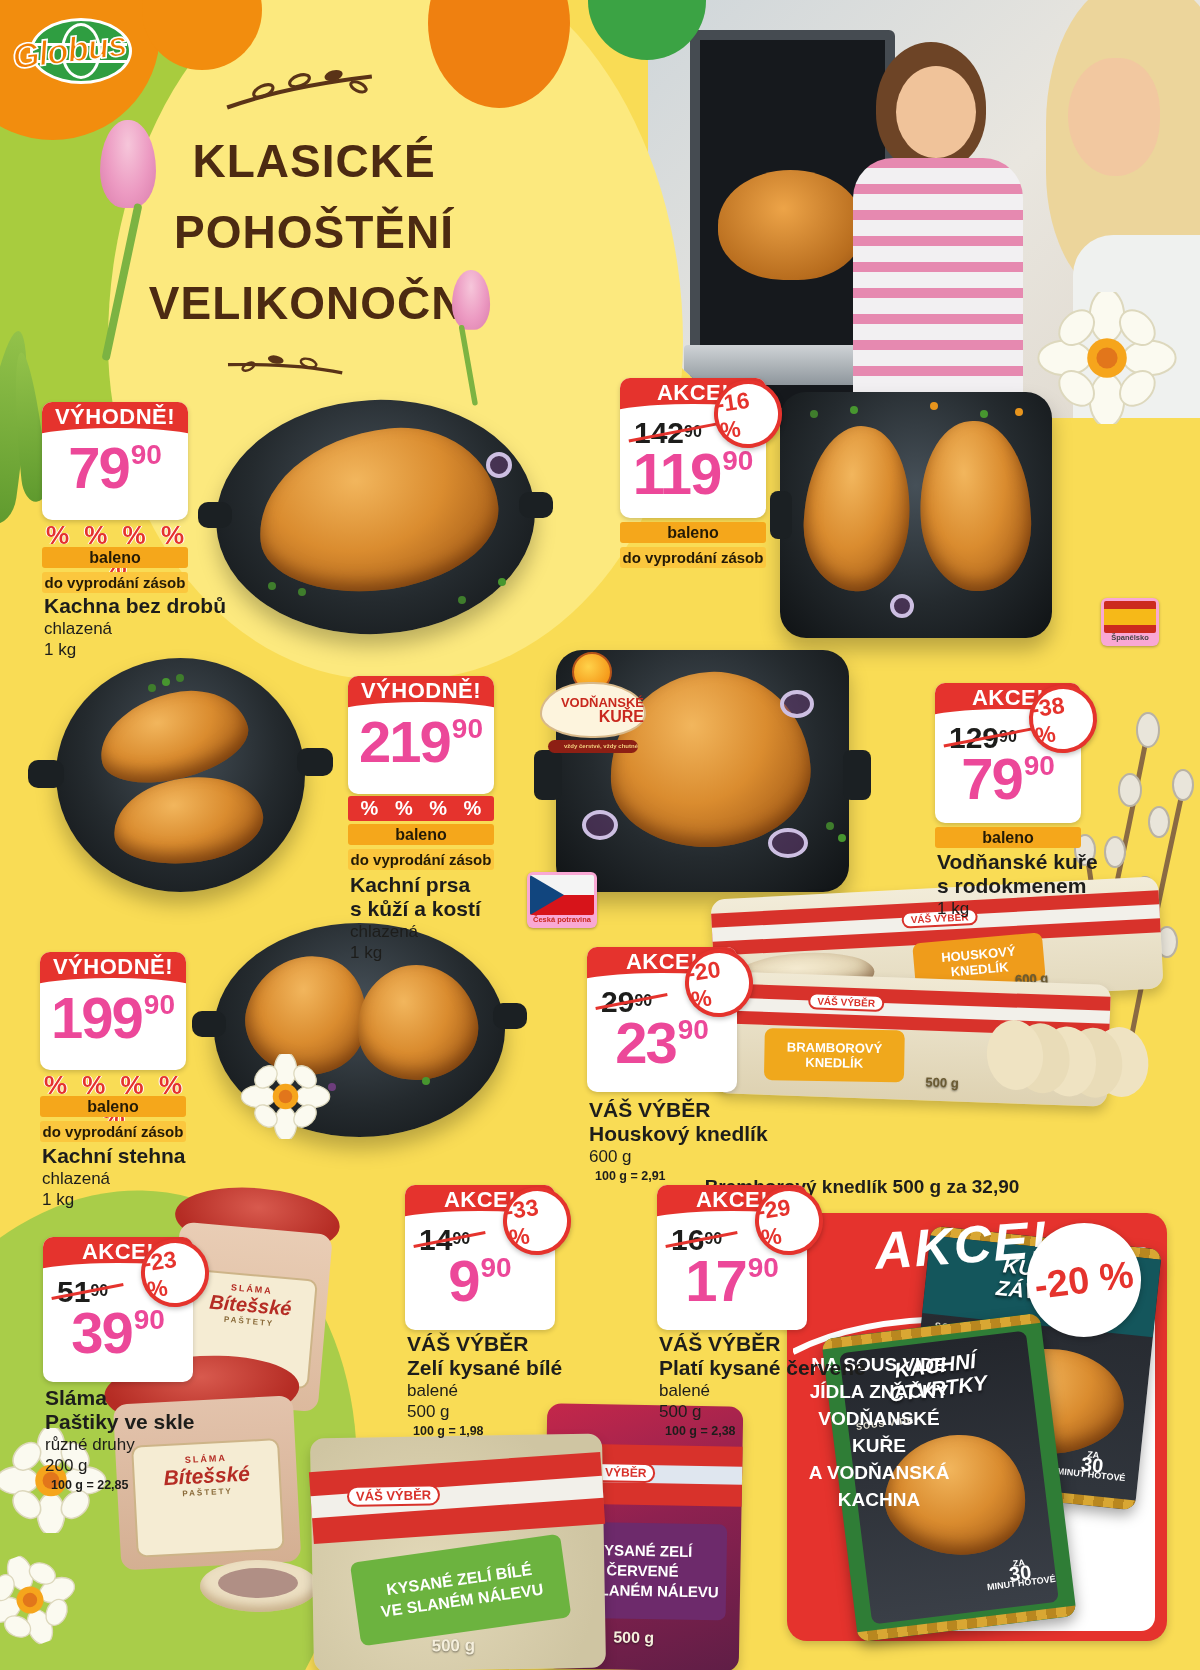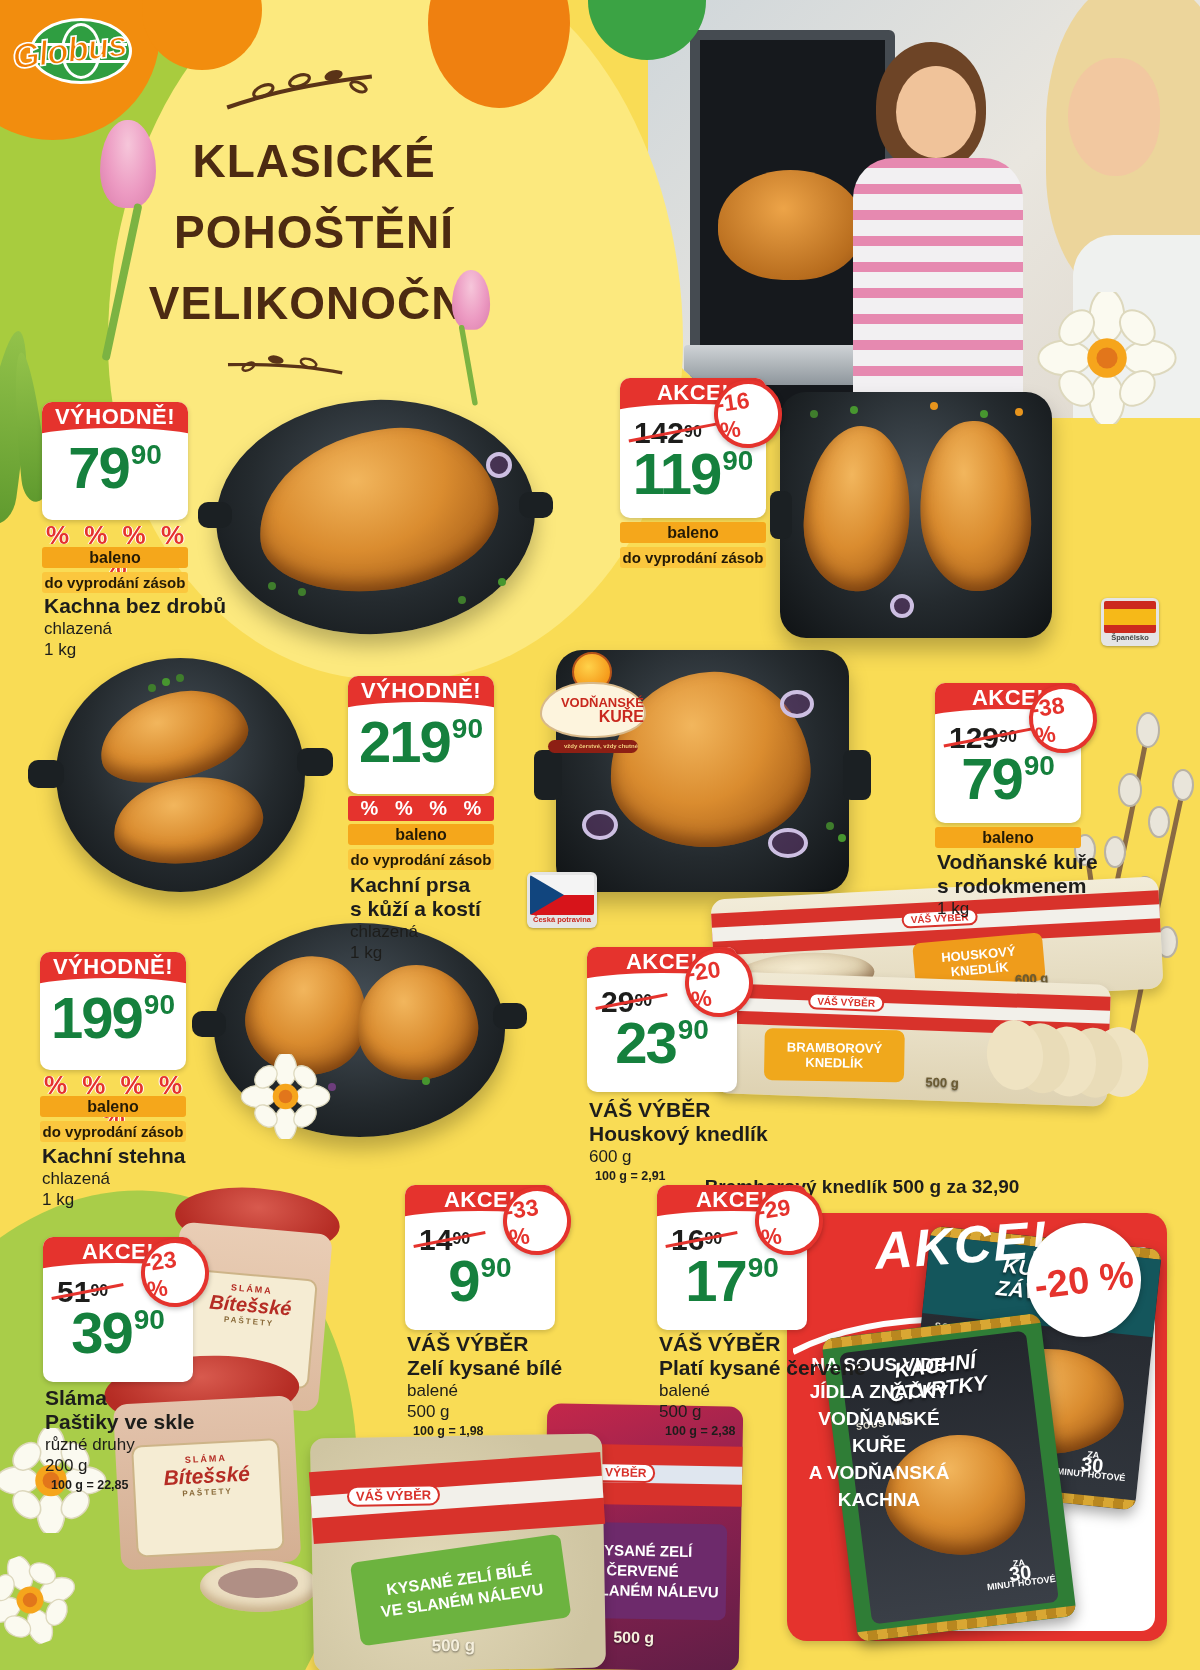--- a/index.html
+++ b/index.html
@@ -25,21 +25,21 @@
 
 .tulip{position:absolute;z-index:5}
 .bud{position:absolute;width:56px;height:88px;background:radial-gradient(ellipse at 50% 28%,#f6c6da 0%,#ec9ac2 55%,#da7cab 100%);border-radius:48% 48% 42% 42%/58% 58% 42% 42%}
 .stem{position:absolute;background:#7cb342;border-radius:4px}
 .leafshape{position:absolute;background:linear-gradient(#93c24a,#5f9a2e);border-radius:50% 50% 48% 48%/85% 85% 15% 15%}
 
 
 .card{position:absolute;background:#fff;border-radius:10px;box-shadow:0 2px 5px rgba(0,0,0,.18);z-index:8}
 .card-head{position:relative;height:34px;background:#e5332d;border-radius:10px 10px 0 0;overflow:hidden;color:#fff;font-weight:800;font-size:22px;text-align:center;letter-spacing:.5px;padding-top:2px}
 .card-head::after{content:"";position:absolute;left:-12%;width:124%;bottom:-18px;height:26px;background:#fff;border-radius:50%}
-.price{display:flex;justify-content:center;align-items:flex-start;color:#15803d;font-weight:800;margin-top:4px}
+.price{display:flex;justify-content:center;align-items:flex-start;color:#ec4899;font-weight:800;margin-top:4px}
 .price .pi{font-size:58px;line-height:56px;letter-spacing:-2px}
 .price .pd{font-size:28px;line-height:26px;margin:2px 0 0 2px}
 .old{position:relative;display:inline-block;margin:4px 0 0 14px;color:#1d1d1b;font-weight:800;z-index:1}
 .old .oi{font-size:30px}
 .old sup{font-size:16px;vertical-align:super}
 .old::after{content:"";position:absolute;left:-6px;right:-16px;top:15px;height:3px;background:#e5332d;transform:rotate(-11deg)}
 .akc .price{margin-top:-4px}
 .disc{position:absolute;right:-16px;top:2px;width:68px;height:68px;background:#fff;border:4px solid #e5332d;border-radius:50%;color:#e5332d;font-weight:800;font-size:23px;display:flex;align-items:center;justify-content:center;transform:rotate(-8deg);box-shadow:0 2px 5px rgba(0,0,0,.25);z-index:2}
 .band{position:absolute;height:21px;border-radius:3px;text-align:center;font-weight:700;font-size:16px;line-height:21px;color:#241a06;z-index:8}
 .b1{background:#f5a71b}
@@ -55,21 +55,21 @@
 
 .photo{position:absolute;z-index:4}
 .pan{position:absolute;background:radial-gradient(ellipse at 50% 38%,#465058 0%,#242a2e 55%,#0f1214 100%);border-radius:50%;box-shadow:0 12px 20px rgba(0,0,0,.25)}
 .pan.rect{border-radius:26px}
 .handle{position:absolute;background:#1b2023;border-radius:10px}
 .roast{position:absolute;background:radial-gradient(ellipse at 42% 30%,#f2b65d 0%,#da8c2f 45%,#a96019 80%,#8a4a12 100%);box-shadow:inset 0 -8px 16px rgba(80,35,5,.55)}
 .sprig{position:absolute;width:8px;height:8px;border-radius:50%;background:#3f7d2c}
 .onion{position:absolute;border:4px solid #cdbfe2;border-radius:50%;background:rgba(112,62,128,.45)}
 
 
-.flagbox{position:absolute;background:#e5e5e5;border-radius:6px;box-shadow:0 1px 3px rgba(0,0,0,.3);padding:3px;z-index:9;text-align:center}
+.flagbox{position:absolute;background:#f9a8d4;border-radius:6px;box-shadow:0 1px 3px rgba(0,0,0,.3);padding:3px;z-index:9;text-align:center}
 .flag{position:relative;width:100%;overflow:hidden;border-radius:2px}
 .flaglabel{font-size:7.5px;font-weight:700;line-height:10px}
 .vkure{position:absolute;z-index:9;text-align:right}
 .vkure .chick{position:absolute;left:32px;top:0;width:40px;height:40px;border-radius:50%;background:radial-gradient(circle at 40% 35%,#ffd24a,#f59a1a 70%,#e07714);border:2px solid #b5531a}
 .vkure .cloud{position:absolute;left:0;top:30px;width:106px;height:56px;background:#fdf4dd;border:2px solid #d8b98a;border-radius:48% 52% 50% 50%/60% 60% 45% 45%;display:flex;flex-direction:column;justify-content:center}
 .vkure .l1{color:#c8281e;font-weight:900;font-size:13px;line-height:13px}
 .vkure .l2{color:#c8281e;font-weight:900;font-size:16px;line-height:16px}
 .vkure .rib{position:absolute;left:8px;top:88px;width:90px;height:13px;background:#8d1f14;border-radius:7px;color:#f3cf7e;font-size:6px;font-weight:700;line-height:13px}
 
 

